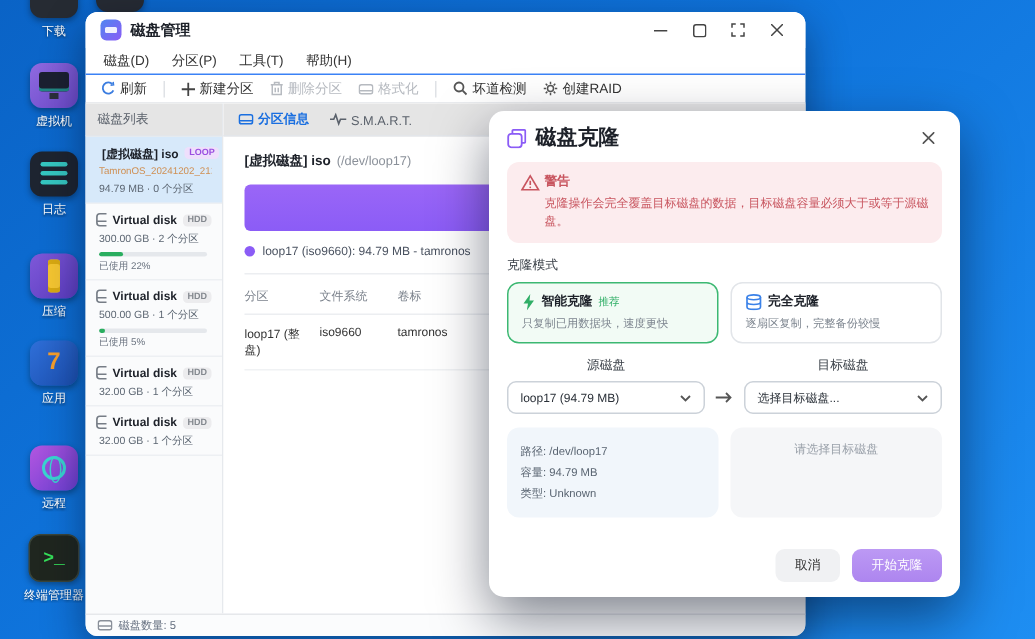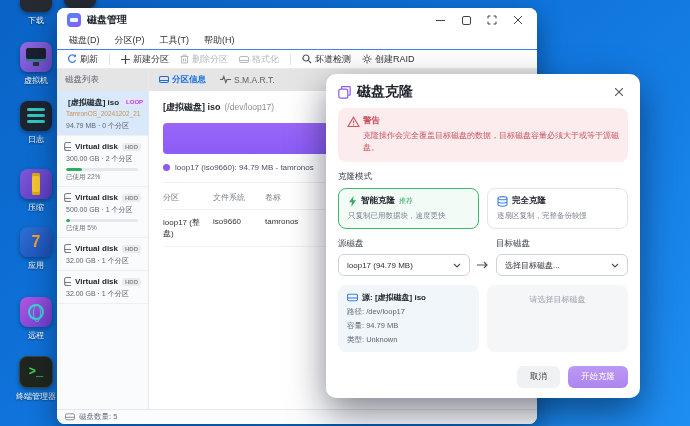--- a/index.html
+++ b/index.html
@@ -114,21 +114,21 @@
   .warn { margin-top:7px; background:#fcecee; border-radius:8px; padding:7px 9px 8px; display:flex; gap:3px; }
   .warn-title { font-size:8.5px; font-weight:bold; color:#c8555f; }
   .warn-text { margin-top:3px; font-size:8px; color:#c8555f; line-height:1.5; }
   .sec-label { margin-top:9px; font-size:8.5px; color:#3a4048; }
   .modes { margin-top:5px; display:grid; grid-template-columns:1fr 1fr; gap:8px; }
   .mode { border:1px solid #e2e5e9; border-radius:8px; padding:6px 9px 7px; background:#fff; }
   .mode.selected { border:1.5px solid #3cb872; background:#f2fbf5; }
   .mode-t { display:flex; align-items:center; gap:4px; font-size:8.5px; font-weight:bold; color:#1d2129;}
   .mode-badge { font-size:7px; color:#2fae66; font-weight:normal; }
   .mode-d { margin-top:4px; font-size:7.5px; color:#7d858f; }
-  .selrow-labels { margin-top:9px; display:grid; grid-template-columns:1fr 26px 1fr; font-size:8.5px; color:#3a4048;}
+  .selrow-labels { margin-top:9px; display:grid; grid-template-columns:1fr 26px 1fr; font-size:8.5px; color:#3a4048;text-align:center;}
   .selrow { margin-top:4px; display:grid; grid-template-columns:1fr 26px 1fr; align-items:center; }
   .select { height:22px; border:1px solid #ccd2d9; border-radius:6px; display:flex; align-items:center;
      padding:0 8px; font-size:8px; color:#2a3038; background:#fff; }
   .select .chev { margin-left:auto; }
   .between { display:flex; align-items:center; justify-content:center; }
   .infos { margin-top:9px; display:grid; grid-template-columns:1fr 1fr; gap:8px; }
   .info-card { background:#f1f6fb; border-radius:8px; padding:7px 9px; min-height:60px; }
   .ic-title { display:flex; align-items:center; gap:4px; font-size:8px; font-weight:bold; color:#1d2129;}
   .ic-line { margin-top:4px; font-size:7.5px; color:#5a6572; }
   .info-empty { background:#f5f6f8; border-radius:8px; display:flex; align-items:flex-start; justify-content:center;
@@ -466,27 +466,20 @@
     <div class="select">
       <span>选择目标磁盘...</span>
       <svg class="chev" width="8" height="5" fill="none" stroke="#555" stroke-width="1.2">
           <path d="M1 1l3 3 3-3"></path>
         </svg>
     </div>
   </div>
 
   <div class="infos">
     <div class="info-card">
-      <div class="ic-title">
-        <svg width="11" height="9" fill="none" stroke="#3b82e8" stroke-width="1.1">
-          <rect x="0.5" y="1.2" width="10" height="6.5" rx="1.5"></rect>
-            <path d="M0.5 5h10"></path>
-          </svg>
-        <span>源: [虚拟磁盘] iso</span>
-      </div>
       <div class="ic-line">路径: /dev/loop17</div>
       <div class="ic-line">容量: 94.79 MB</div>
       <div class="ic-line">类型: Unknown</div>
     </div>
     <div class="info-empty">请选择目标磁盘</div>
   </div>
 
   <div class="dl-foot">
     <button class="btn cancel">取消</button>
     <button class="btn primary">开始克隆</button>

